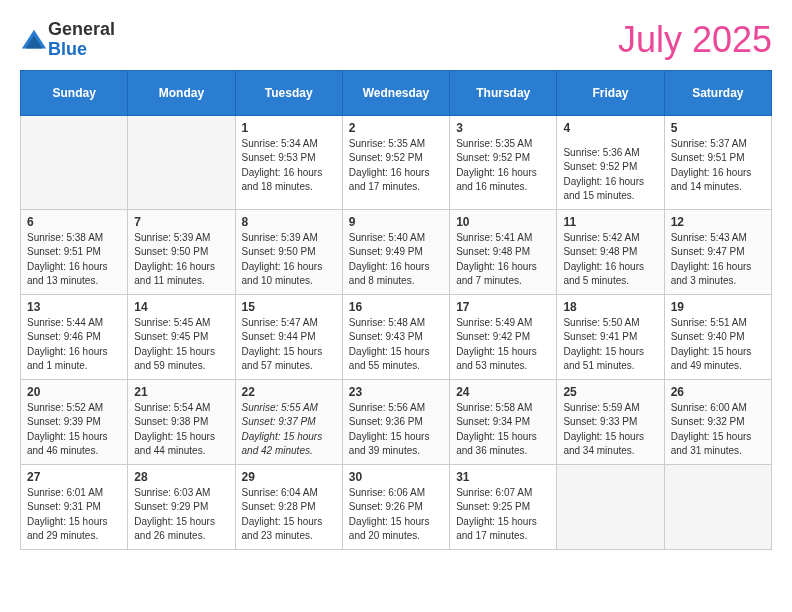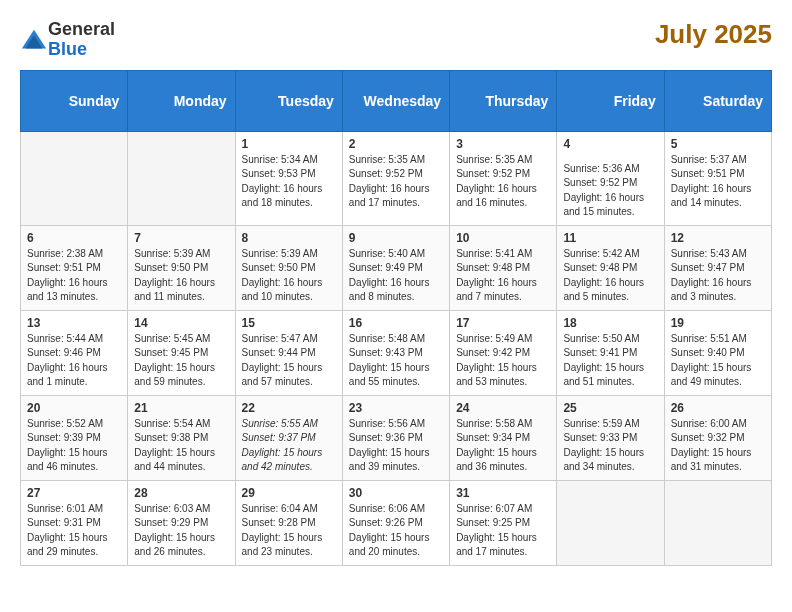--- a/index.html
+++ b/index.html
@@ -31,40 +31,40 @@
     .logo-general { color: #333; }
     .logo-blue { color: #1a6ec5; }
     .logo-icon {
       width: 28px;
       height: 28px;
     }
     .title-block {
       text-align: right;
     }
     .month-title {
-      font-size: 26px;
-      font-weight: bold;
-      color: #a16207;
+      font-size: 36px;
+      font-weight: normal;
+      color: #ec4899;
       line-height: 1.1;
     }
     .location {
       font-size: 14px;
       color: #333;
     }
     .calendar {
       width: 100%;
       border-collapse: collapse;
       border: 1px solid #ccc;
     }
     .calendar th {
       background: #2a7dd1;
       color: #fff;
-      text-align: right;
-      padding: 22px 8px;
-      font-size: 14px;
+      text-align: center;
+      padding: 15px 8px;
+      font-size: 12px;
       border: 1px solid #1a6ab8;
     }
     .calendar td {
       vertical-align: top;
       padding: 5px 6px;
       border: 1px solid #ccc;
       width: calc(100% / 7);
       min-height: 80px;
       font-size: 10.5px;
       color: #333;
@@ -148,21 +148,21 @@
         <td>
           <div class="day-number">5</div>
           <div class="day-info" style="white-space: pre-line;">Sunrise: 5:37 AM
 Sunset: 9:51 PM
 Daylight: 16 hours and 14 minutes.</div>
         </td>
       </tr>
       <tr>
         <td>
           <div class="day-number">6</div>
-          <div class="day-info" style="white-space: pre-line;">Sunrise: 2:38 AM
+          <div class="day-info" style="white-space: pre-line;">Sunrise: 5:38 AM
 Sunset: 9:51 PM
 Daylight: 16 hours and 13 minutes.</div>
         </td>
         <td>
           <div class="day-number">7</div>
           <div class="day-info" style="white-space: pre-line;">Sunrise: 5:39 AM
 Sunset: 9:50 PM
 Daylight: 16 hours and 11 minutes.</div>
         </td>
         <td>

